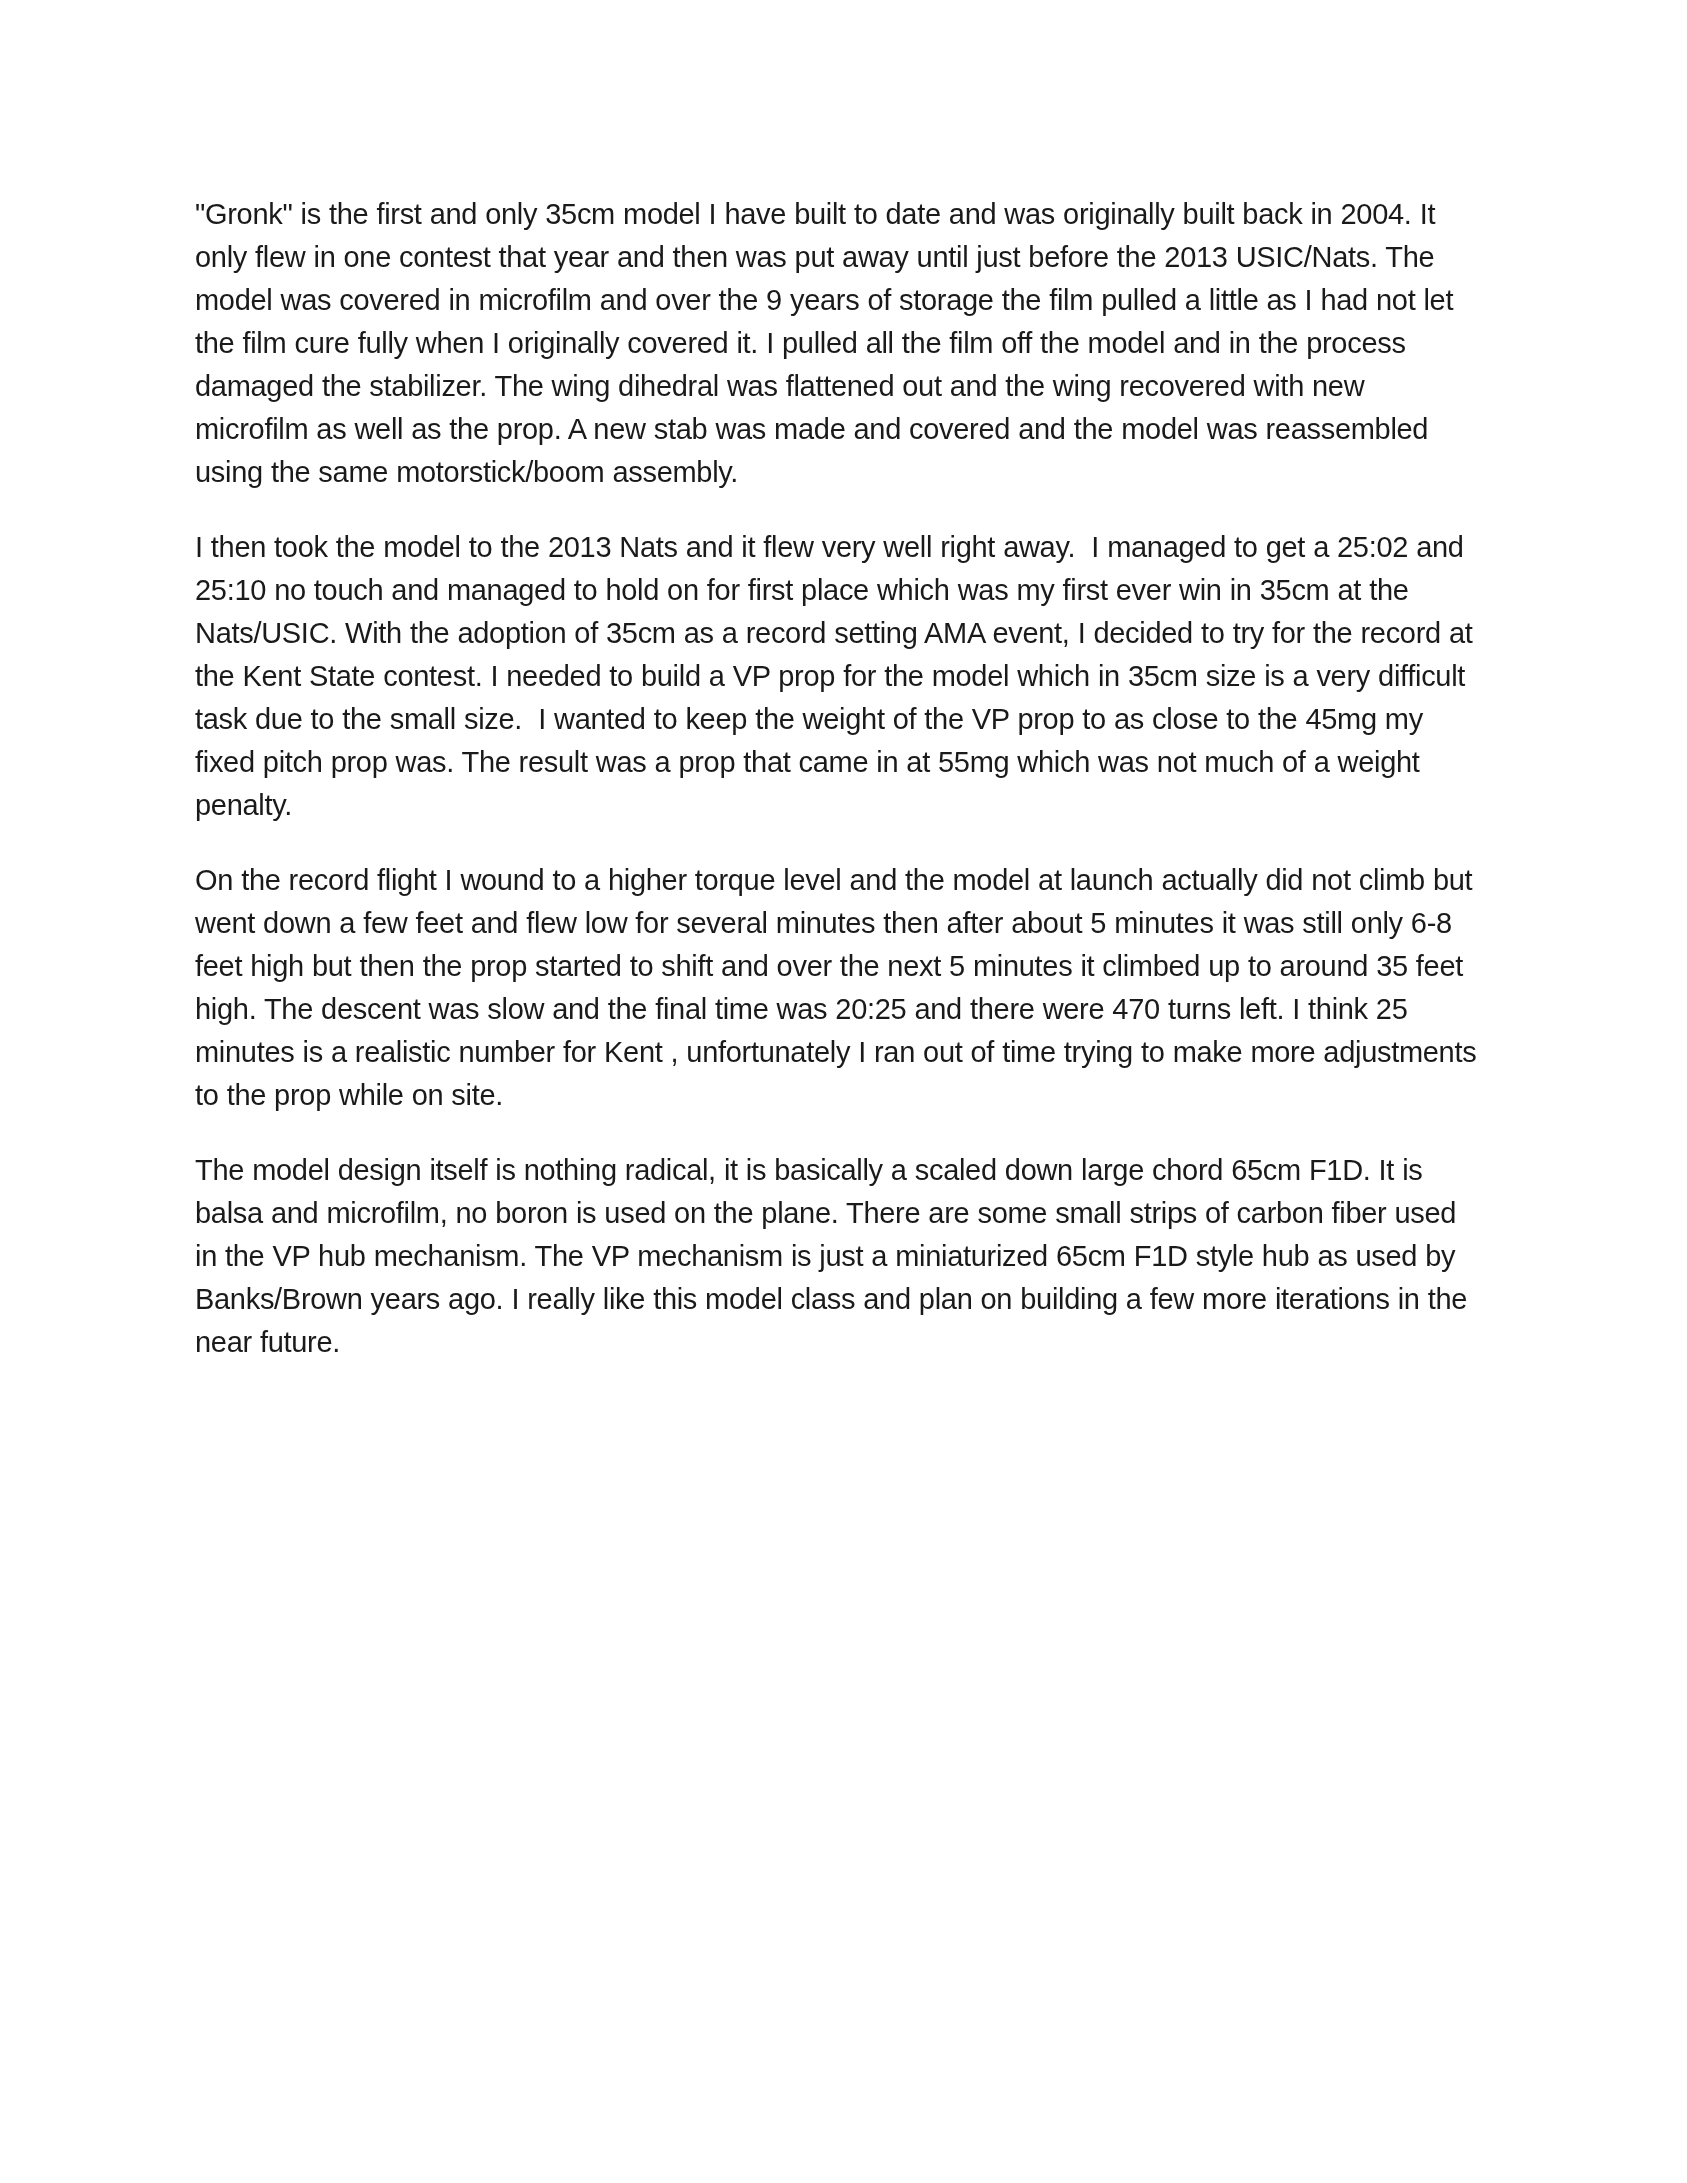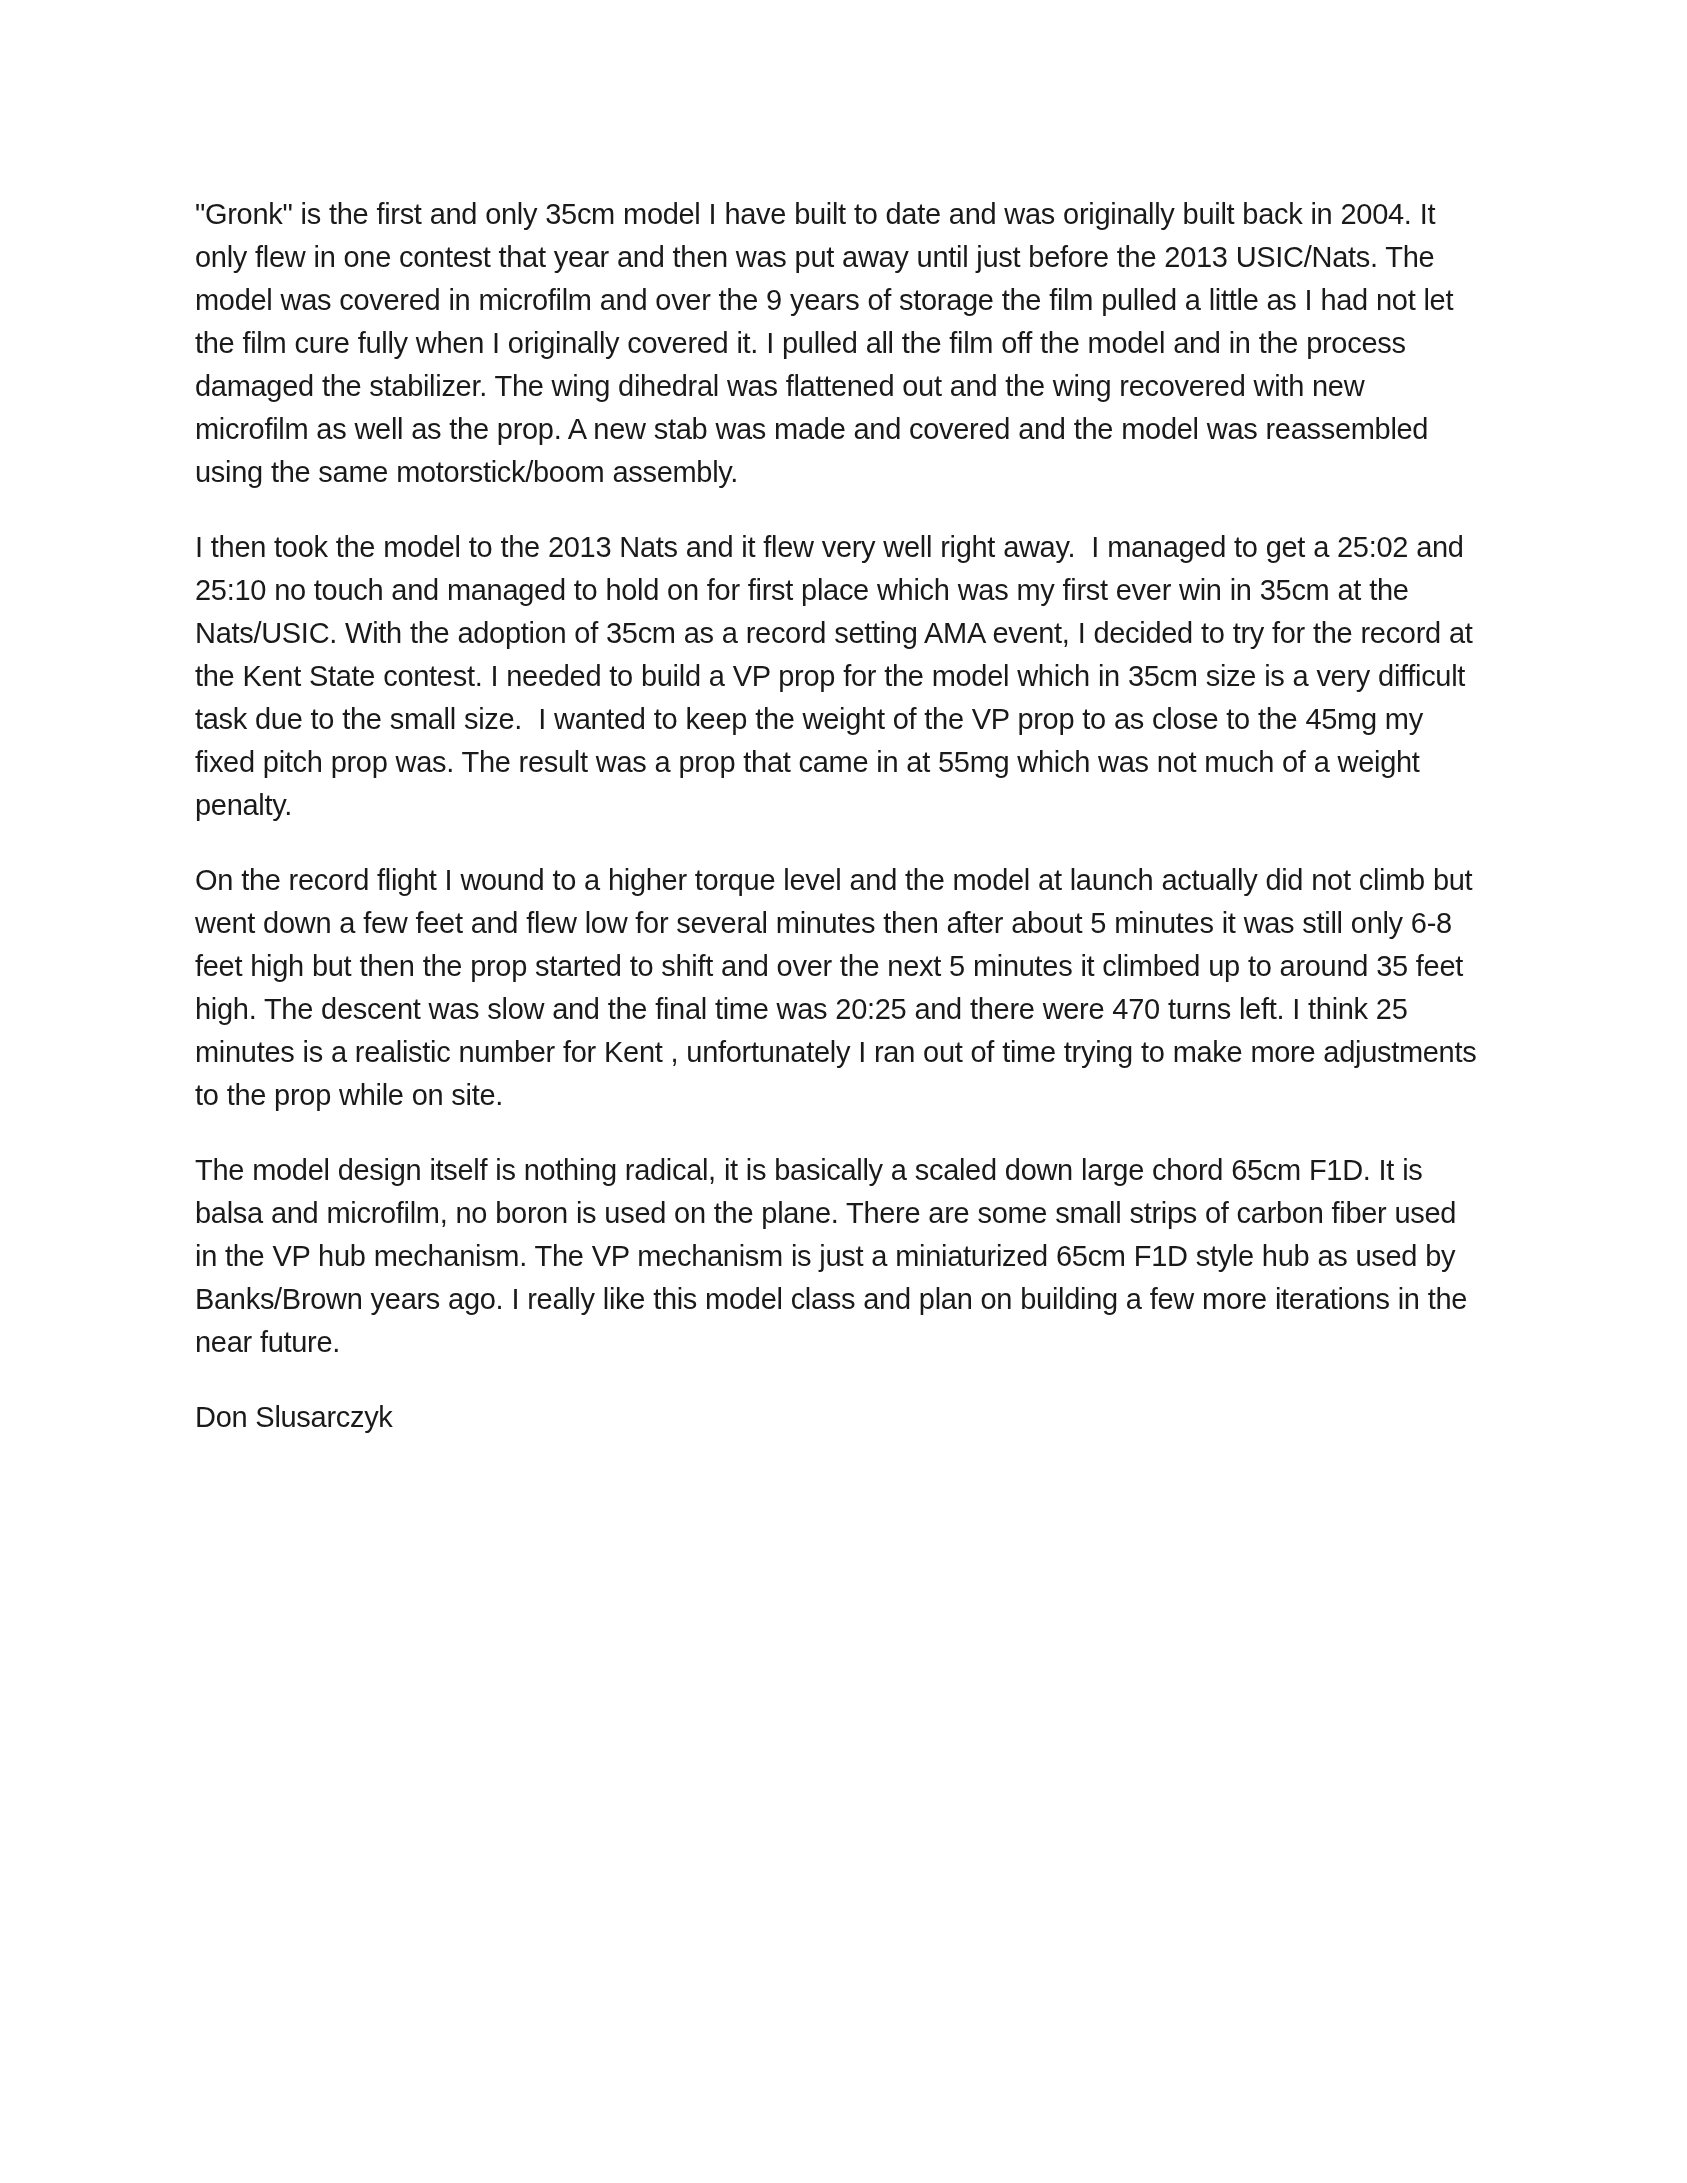--- a/index.html
+++ b/index.html
@@ -37,16 +37,15 @@
 </style>
 </head>
 <body>
 
 <div class="page">
   <div class="content">
     <p>"Gronk" is the first and only 35cm model I have built to date and was originally built back in 2004. It only flew in one contest that year and then was put away until just before the 2013 USIC/Nats. The model was covered in microfilm and over the 9 years of storage the film pulled a little as I had not let the film cure fully when I originally covered it. I pulled all the film off the model and in the process damaged the stabilizer. The wing dihedral was flattened out and the wing recovered with new microfilm as well as the prop. A new stab was made and covered and the model was reassembled using the same motorstick/boom assembly.</p>
     <p>I then took the model to the 2013 Nats and it flew very well right away.  I managed to get a 25:02 and 25:10 no touch and managed to hold on for first place which was my first ever win in 35cm at the Nats/USIC. With the adoption of 35cm as a record setting AMA event, I decided to try for the record at the Kent State contest. I needed to build a VP prop for the model which in 35cm size is a very difficult task due to the small size.  I wanted to keep the weight of the VP prop to as close to the 45mg my fixed pitch prop was. The result was a prop that came in at 55mg which was not much of a weight penalty.</p>
     <p>On the record flight I wound to a higher torque level and the model at launch actually did not climb but went down a few feet and flew low for several minutes then after about 5 minutes it was still only 6-8 feet high but then the prop started to shift and over the next 5 minutes it climbed up to around 35 feet high. The descent was slow and the final time was 20:25 and there were 470 turns left. I think 25 minutes is a realistic number for Kent , unfortunately I ran out of time trying to make more adjustments to the prop while on site.</p>
     <p>The model design itself is nothing radical, it is basically a scaled down large chord 65cm F1D. It is balsa and microfilm, no boron is used on the plane. There are some small strips of carbon fiber used in the VP hub mechanism. The VP mechanism is just a miniaturized 65cm F1D style hub as used by Banks/Brown years ago. I really like this model class and plan on building a few more iterations in the near future.</p>
-    <p class="signature">Don Slusarczyk</p>
   </div>
 </div>
 
 
 </body></html>

